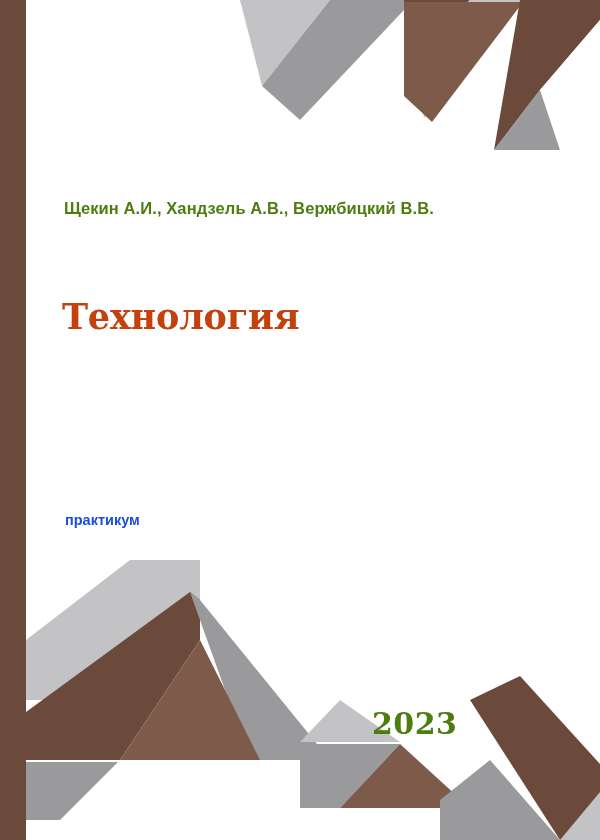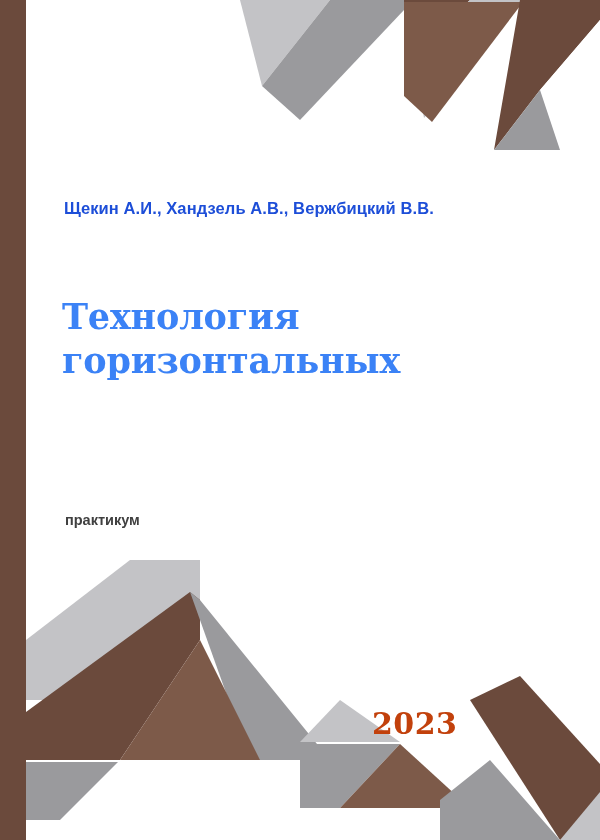--- a/index.html
+++ b/index.html
@@ -40,52 +40,52 @@
     width: 600px;
     height: 840px;
   }
   .authors {
     position: absolute;
     left: 64px;
     top: 198px;
     width: 470px;
     font-size: 16.5px;
     font-weight: bold;
-    color: #1d4ed8;
+    color: #4d7c0f;
     letter-spacing: 0.1px;
     line-height: 1.25;
   }
   .title {
     position: absolute;
     left: 62px;
     top: 295px;
     width: 470px;
     font-family: "DejaVu Serif", serif;
     font-size: 35px;
     font-weight: bold;
-    color: #3b82f6;
+    color: #c2410c;
     line-height: 1.26;
     letter-spacing: -0.2px;
   }
   .subtitle {
     position: absolute;
     left: 65px;
     top: 512px;
     font-size: 14.5px;
     font-weight: bold;
-    color: #404040;
+    color: #1d4ed8;
   }
   .year {
     position: absolute;
     left: 372px;
     top: 706px;
     font-family: "DejaVu Serif", serif;
     font-size: 30px;
     font-weight: bold;
-    color: #c2410c;
+    color: #4d7c0f;
     letter-spacing: 0.5px;
   }
 </style>
 </head>
 <body>
 
 <div class="cover">
 
   <svg class="art" viewBox="0 0 600 840" preserveAspectRatio="none" aria-hidden="true">
 
@@ -116,21 +116,20 @@
   </svg>
 
   <div class="spine"></div>
 
   <div class="content">
 
     <div class="authors">Щекин А.И., Хандзель А.В., Вержбицкий В.В.</div>
 
     <div class="title">
       <div>Технология</div>
-      <div>горизонтальных</div>
     </div>
 
     <div class="subtitle">практикум</div>
 
     <div class="year">2023</div>
 
   </div>
 </div>
 
 </body></html>

